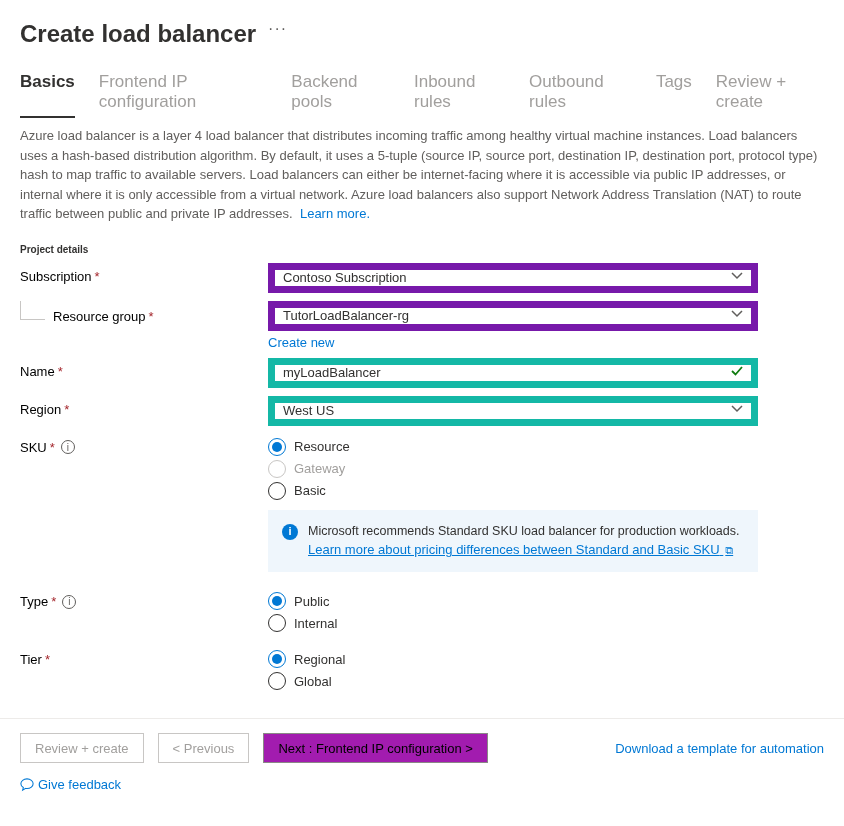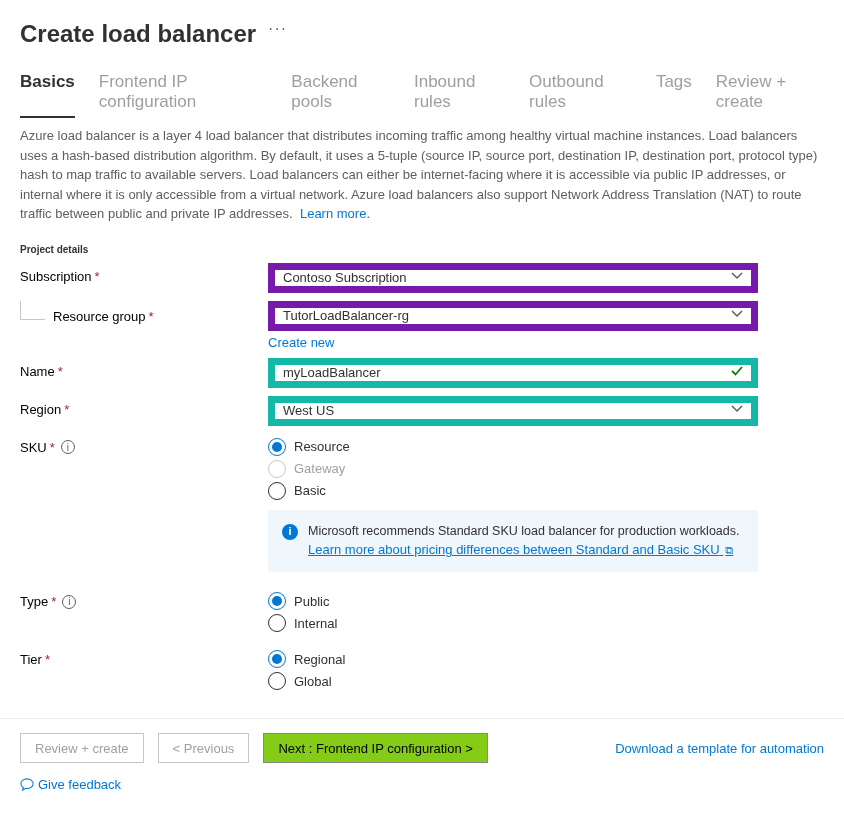--- a/index.html
+++ b/index.html
@@ -83,21 +83,21 @@
     display: inline-flex; align-items: center; justify-content: center; font-size: 11px; font-weight: bold;
     flex-shrink: 0; margin-top: 2px;
   }
 
   .footer {
     border-top: 1px solid #edebe9; margin-top: 24px; padding: 14px 20px;
     display: flex; align-items: center; gap: 14px; flex-wrap: wrap;
   }
   .btn {
     height: 30px; padding: 0 14px; font-size: 13px; border: 1px solid #8a8886;
-    background: #84cc16; display: inline-flex; align-items: center; cursor: pointer;
+    background: #a21caf; display: inline-flex; align-items: center; cursor: pointer;
   }
   .btn.disabled { color: #a19f9d; border-color: #c8c6c4; cursor: default; background: #fff; }
   .footer .link { margin-left: auto; }
   .feedback { display: inline-flex; align-items: center; gap: 4px; color: #0078d4; cursor: pointer; }
   .feedback svg { width: 14px; height: 14px; }
 
   .chev svg, .check svg { width: 12px; height: 12px; }
 </style>
 </head>
 <body>

